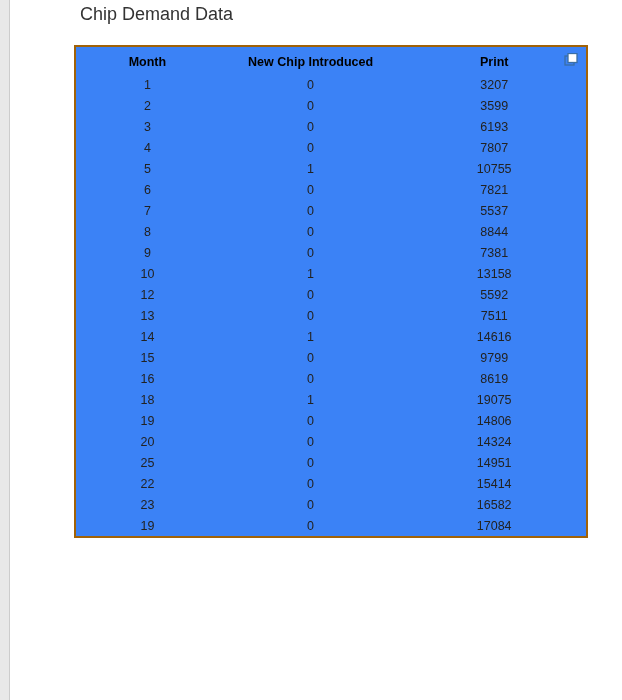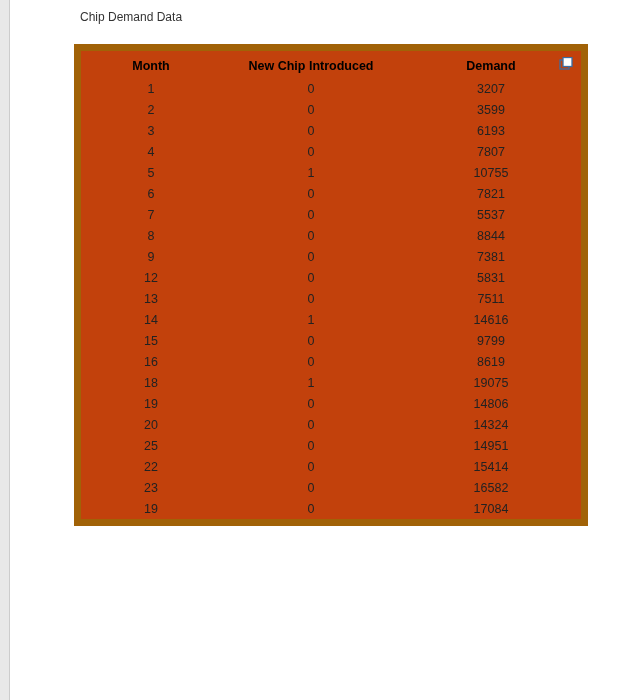--- a/index.html
+++ b/index.html
@@ -17,30 +17,30 @@
     position: absolute;
     left: 0; top: 0;
     width: 10px; height: 700px;
     background: #e8e8e8;
     border-right: 1px solid #ccc;
   }
   .content {
     padding: 0 0 0 20px;
   }
   .title {
-    font-size: 12px;
+    font-size: 18px;
     color: #333;
     margin: 0;
-    padding: 10px 0 20px 60px;
+    padding: 4px 0 20px 60px;
     font-weight: 400;
   }
   .table-wrap {
     margin: 0 34px 0 54px;
-    border: 7px solid #a16207;
-    background: #c2410c;
+    border: 2px solid #a16207;
+    background: #3b82f6;
     position: relative;
   }
   .popout-icon {
     position: absolute;
     top: 6px; right: 8px;
     width: 14px; height: 14px;
     cursor: pointer;
   }
   table {
     width: 100%;
@@ -102,21 +102,21 @@
         <rect x="1" y="3" width="9" height="9" fill="none" stroke="#3a6ea5" stroke-width="1.3"></rect>
         <rect x="4" y="0.5" width="9" height="9" fill="#fff" stroke="#3a6ea5" stroke-width="1.3"></rect>
       </svg>
     </span>
 
     <table>
       <thead>
         <tr>
           <th class="col-month">Month</th>
           <th class="col-new">New Chip Introduced</th>
-          <th class="col-dem">Demand</th>
+          <th class="col-dem">Print</th>
         </tr>
       </thead>
       <tbody id="table-body">
           <tr>
             <td class="col-month">1</td>
             <td class="col-new">0</td>
             <td class="col-dem">3207</td>
           </tr>
           <tr>
             <td class="col-month">2</td>
@@ -152,23 +152,28 @@
             <td class="col-month">8</td>
             <td class="col-new">0</td>
             <td class="col-dem">8844</td>
           </tr>
           <tr>
             <td class="col-month">9</td>
             <td class="col-new">0</td>
             <td class="col-dem">7381</td>
           </tr>
           <tr>
+            <td class="col-month">10</td>
+            <td class="col-new">1</td>
+            <td class="col-dem">13158</td>
+          </tr>
+          <tr>
             <td class="col-month">12</td>
             <td class="col-new">0</td>
-            <td class="col-dem">5831</td>
+            <td class="col-dem">5592</td>
           </tr>
           <tr>
             <td class="col-month">13</td>
             <td class="col-new">0</td>
             <td class="col-dem">7511</td>
           </tr>
           <tr>
             <td class="col-month">14</td>
             <td class="col-new">1</td>
             <td class="col-dem">14616</td>

